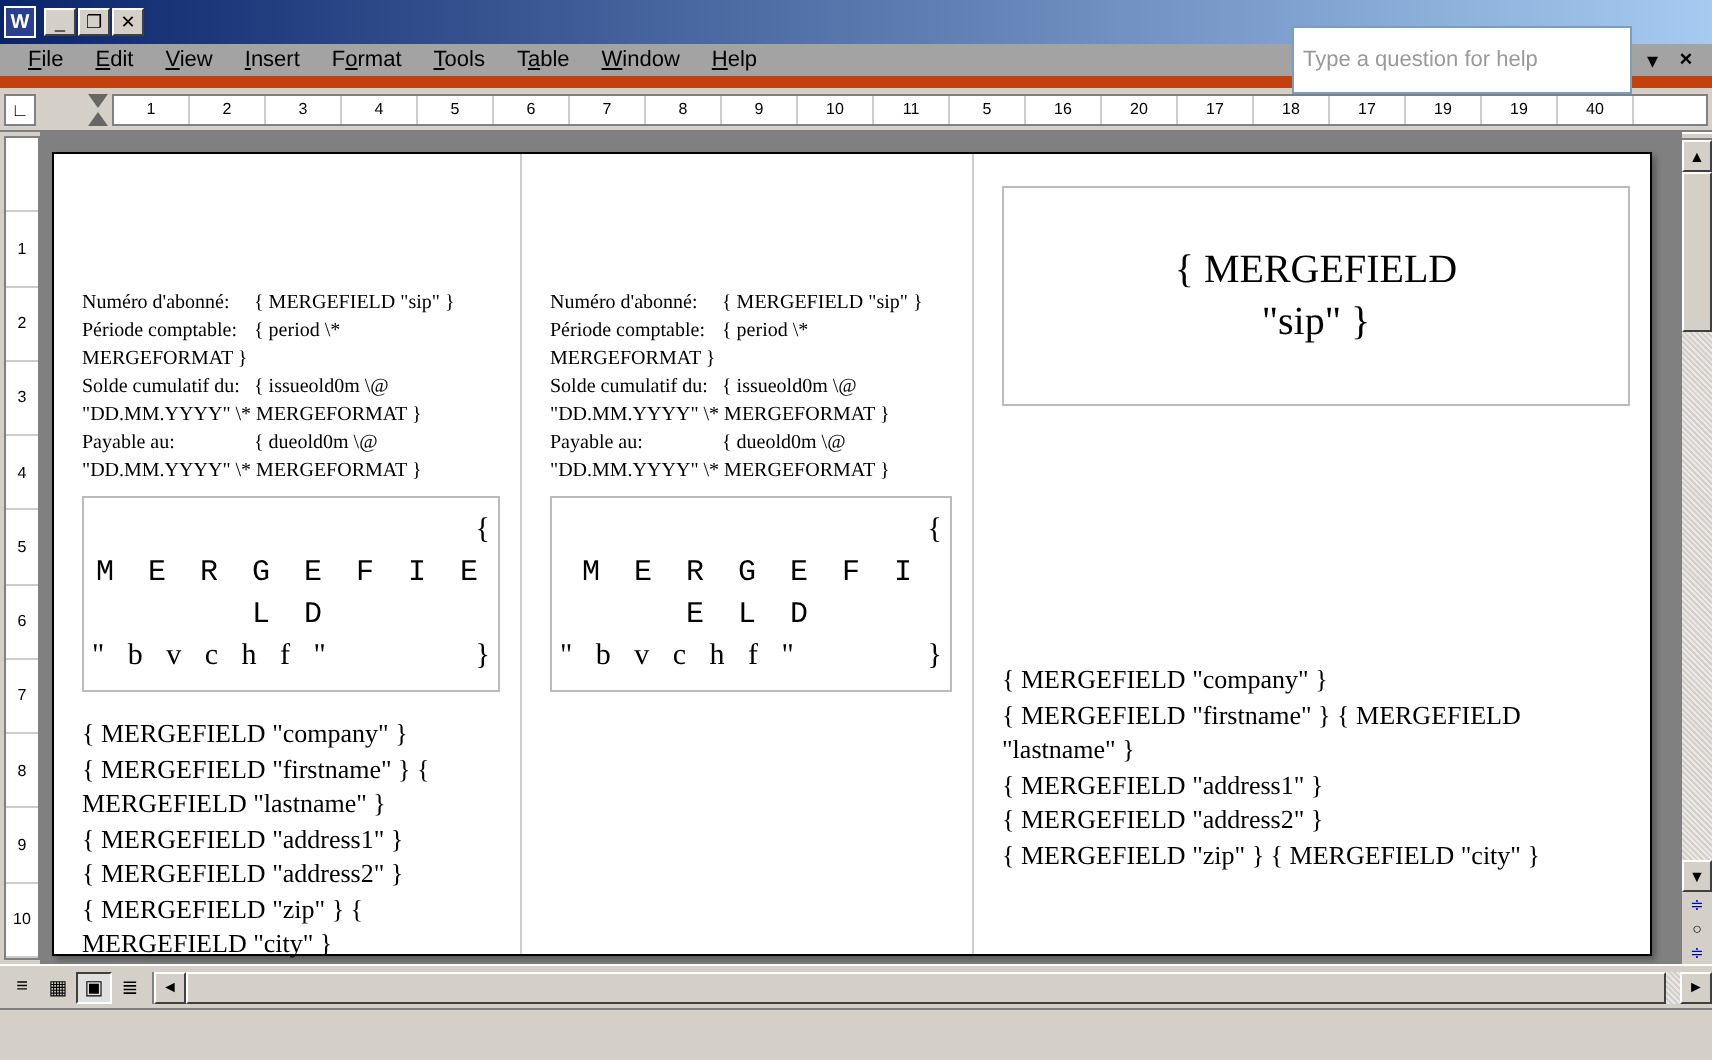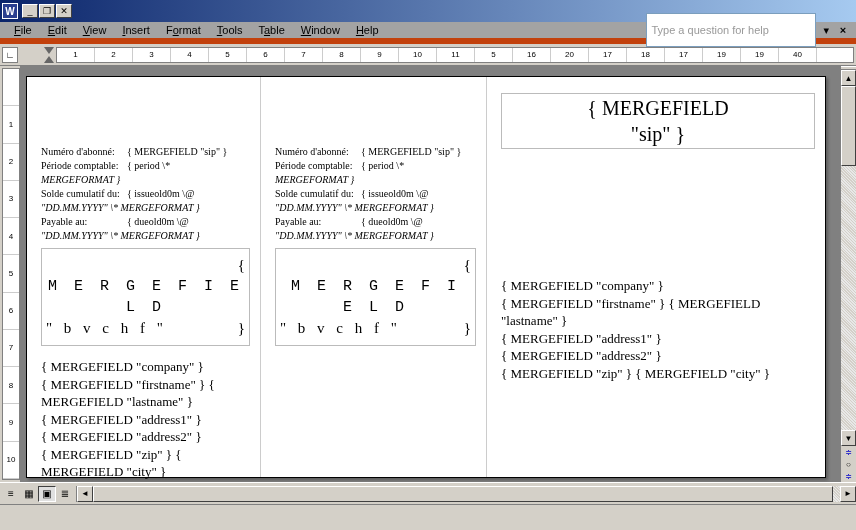--- a/index.html
+++ b/index.html
@@ -165,35 +165,35 @@
   font-family: "Times New Roman", serif;
   font-size: 11px;
   color: #000;
 }
 .col1 { width: 234px; border-right: 1px solid #ccc; }
 .col2 { width: 226px; border-right: 1px solid #ccc; }
 .col3 { flex: 1; }
 .toprow { display:flex; font-size:10px; line-height:1.3; margin-bottom:1px; }
 .toprow .lab { width: 86px; }
 .toprow .val { flex:1; }
-.line10 { font-size:10px; line-height:1.3; margin-bottom:1px;font-style:italic; }
+.line10 { font-size:10px; line-height:1.3; margin-bottom:1px; }
 .mfbox {
   border: 1px solid #bbb;
   margin-top: 6px;
   padding: 6px 4px 6px 4px;
   font-size: 15px;
   letter-spacing: 4px;
   line-height: 1.4;
 }
 .mfbox .r { text-align: right; letter-spacing: 0; font-size: 15px; }
 .mfbox .c { text-align: center; font-family: Liberation Mono, monospace; }
 .mfbox .rline { display:flex; justify-content:space-between; }
 .bigbox3 {
   border: 1px solid #bbb;
-  padding: 1px 30px;
+  padding: 28px 30px;
   font-size: 20px;
   letter-spacing: 0;
   text-align: center;
   margin: 8px 0 16px 0;
   line-height: 1.3;
 }
 .bodytxt { font-size: 13px; line-height: 1.35; margin-top: 12px; }
 .vscroll {
   width: 16px;
   background: #d4d0c8;

